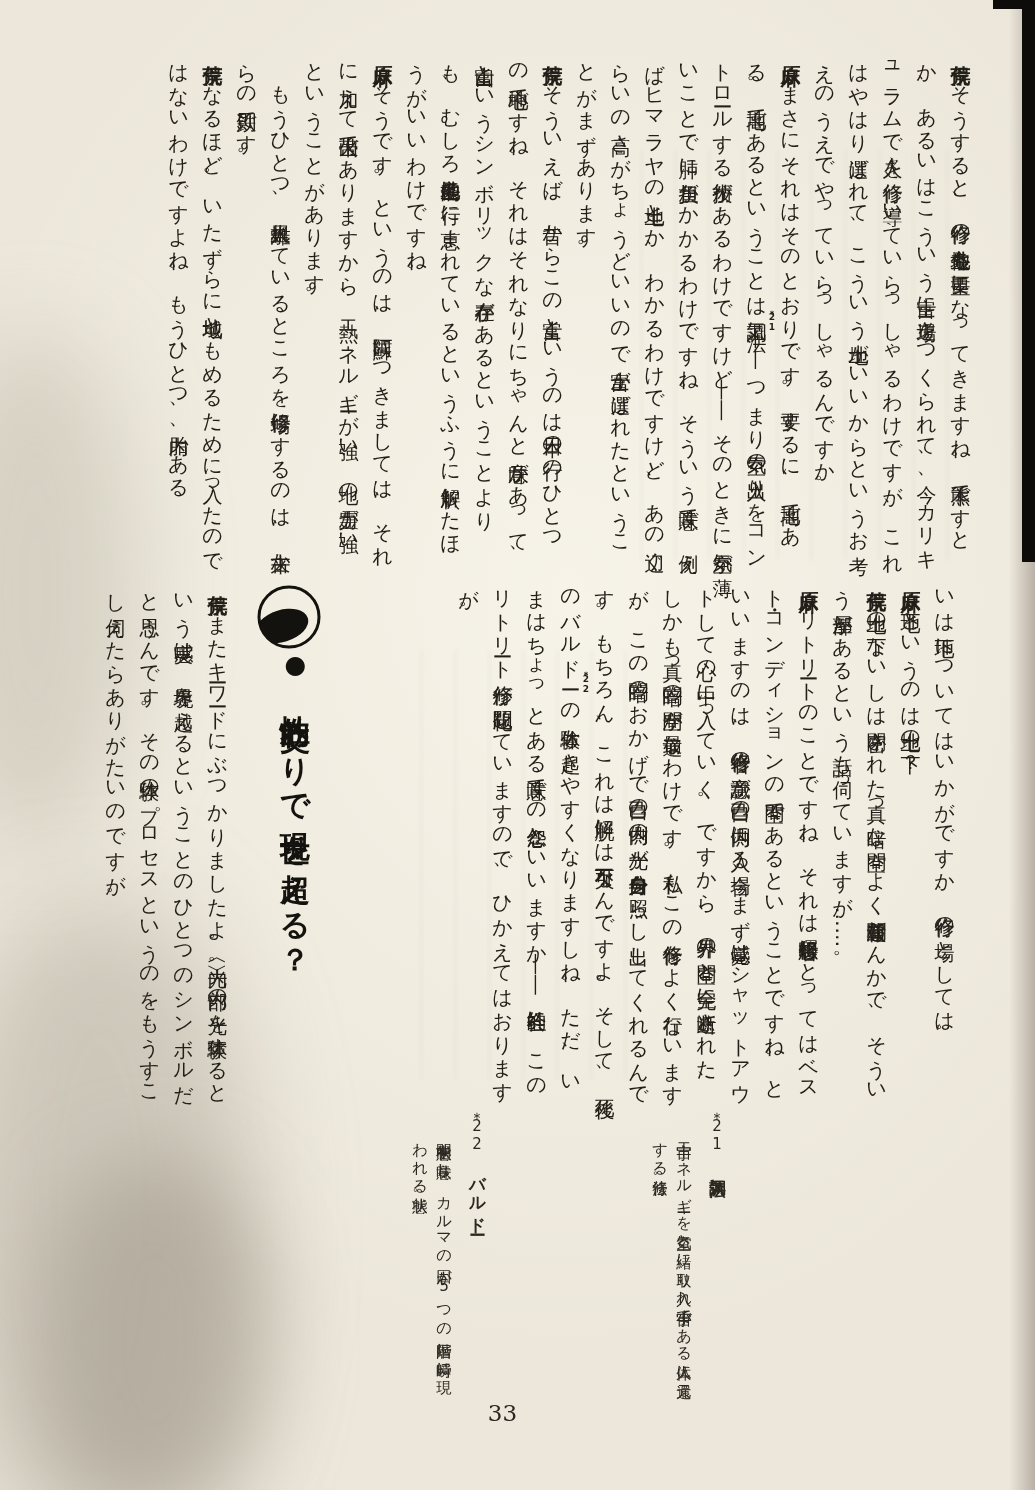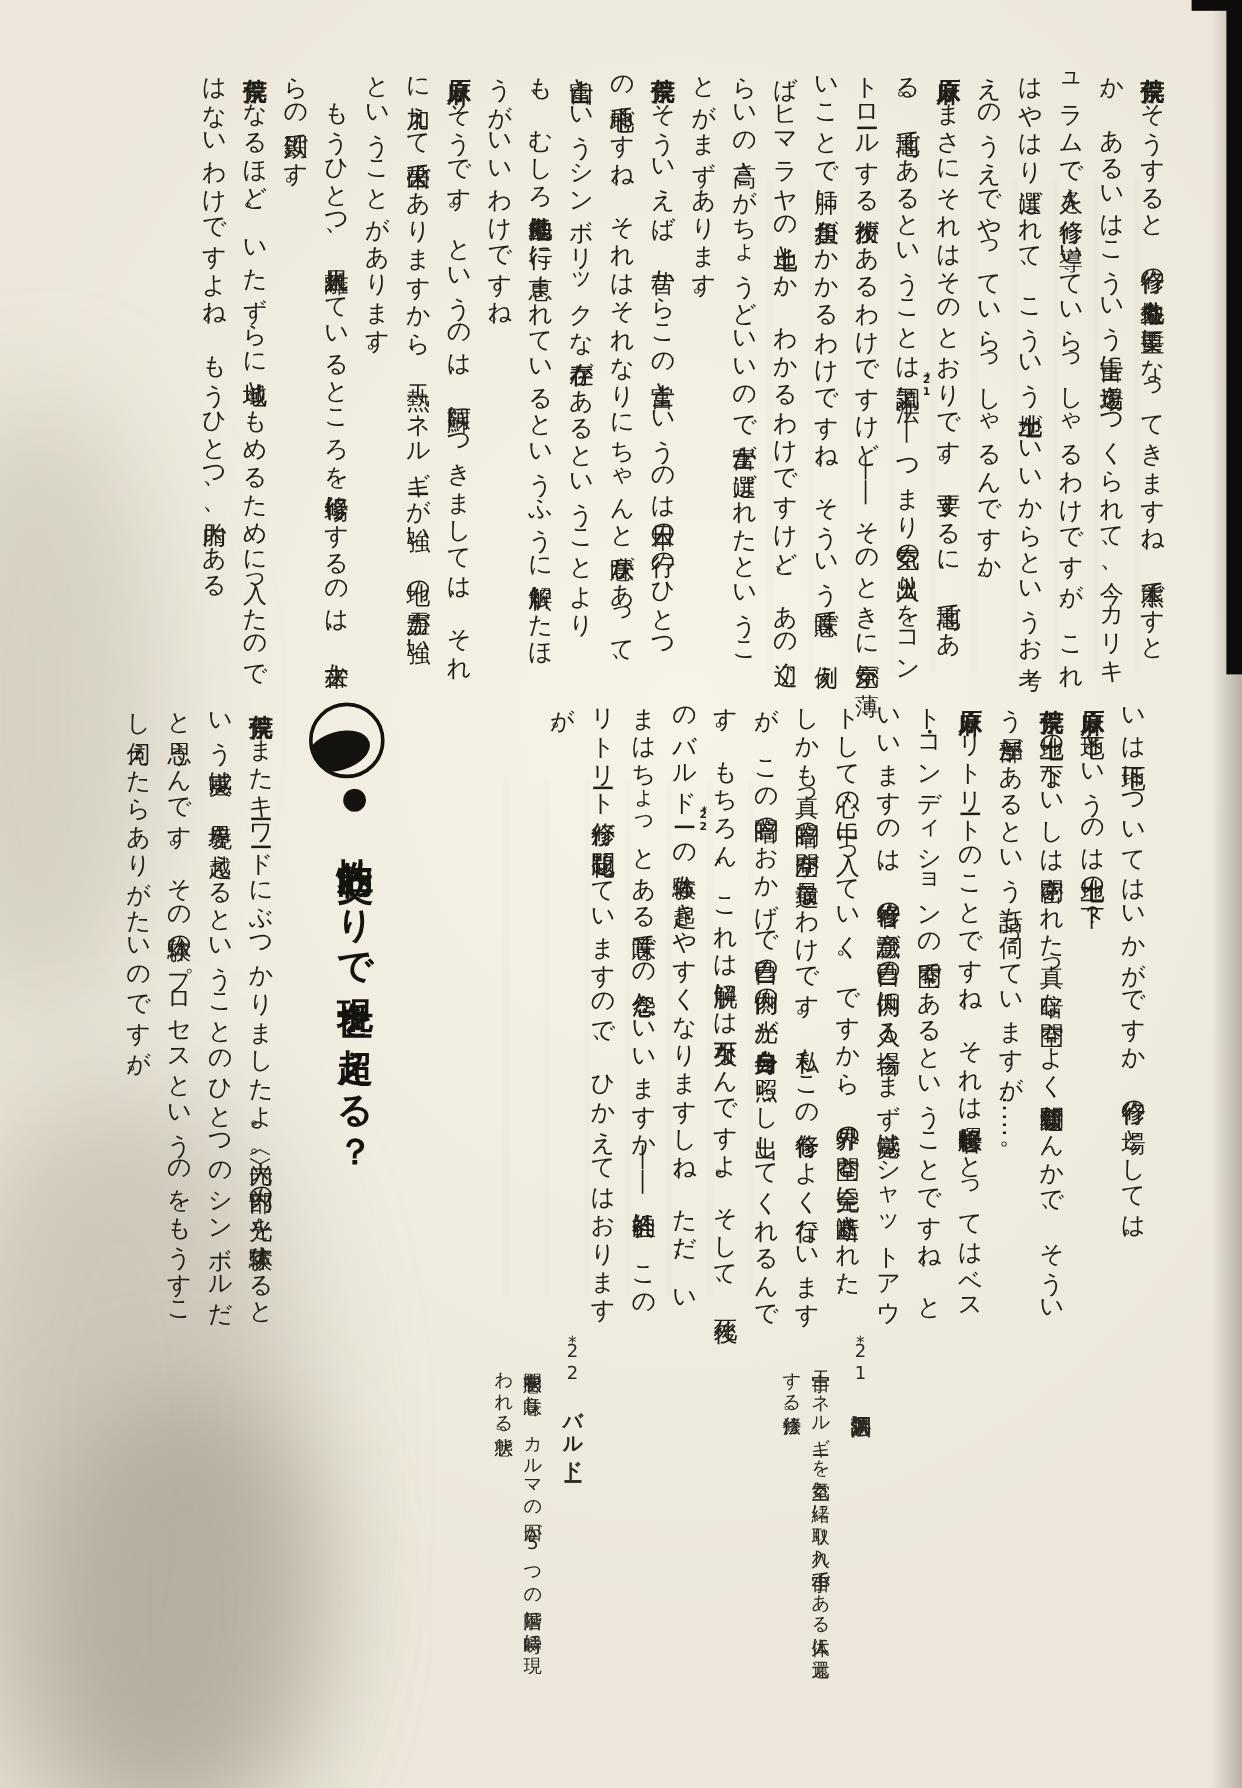--- a/index.html
+++ b/index.html
@@ -123,13 +123,14 @@
         <p class="fn-head"><span class="fn-mark">＊<span class="up">21</span></span><span class="fn-term">調気法</span></p>
         <p class="fn-body">宇宙エネルギーを空気と一緒に取り入れ小宇宙である人体に還元する修行法。</p>
       </div>
 
       <div class="footnote">
         <p class="fn-head"><span class="fn-mark">＊<span class="up">22</span></span><span class="fn-term">バルドー</span></p>
         <p class="fn-body">中間状態を意味し、カルマの因が<span class="up">5</span>つの階層に瞬時に現われる状態。</p>
       </div>
     </div>
 
+  <div class="page-number">33</div>
 </div>
 
 </body></html>

